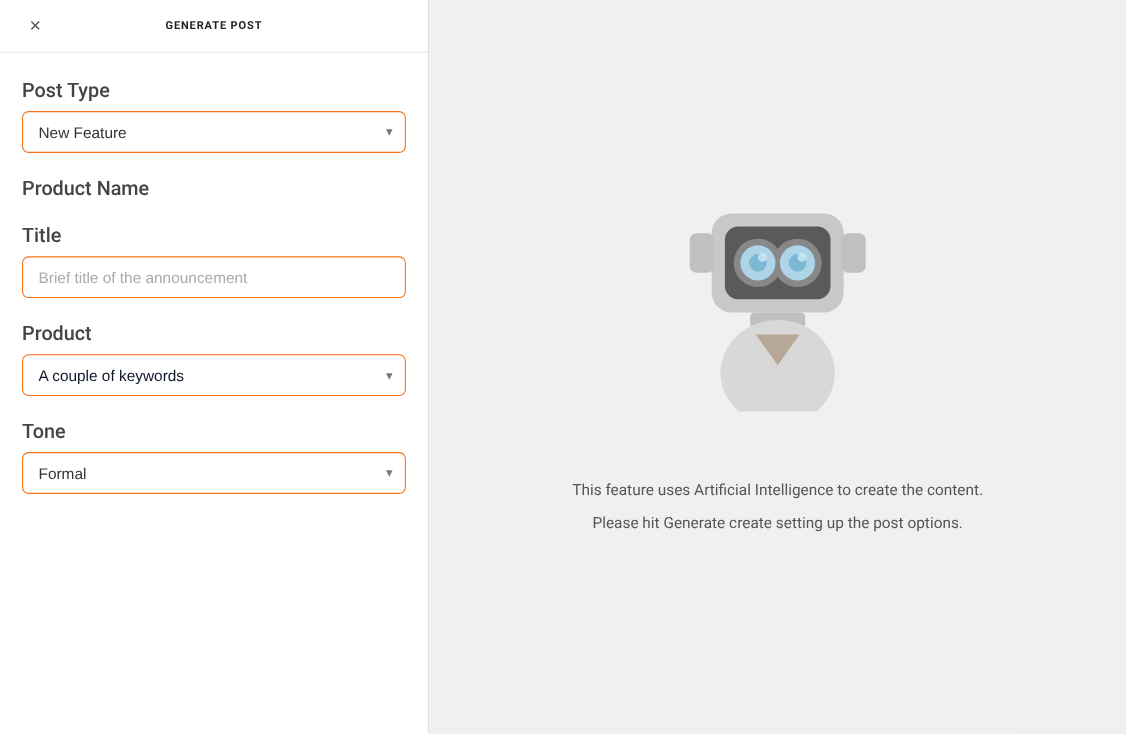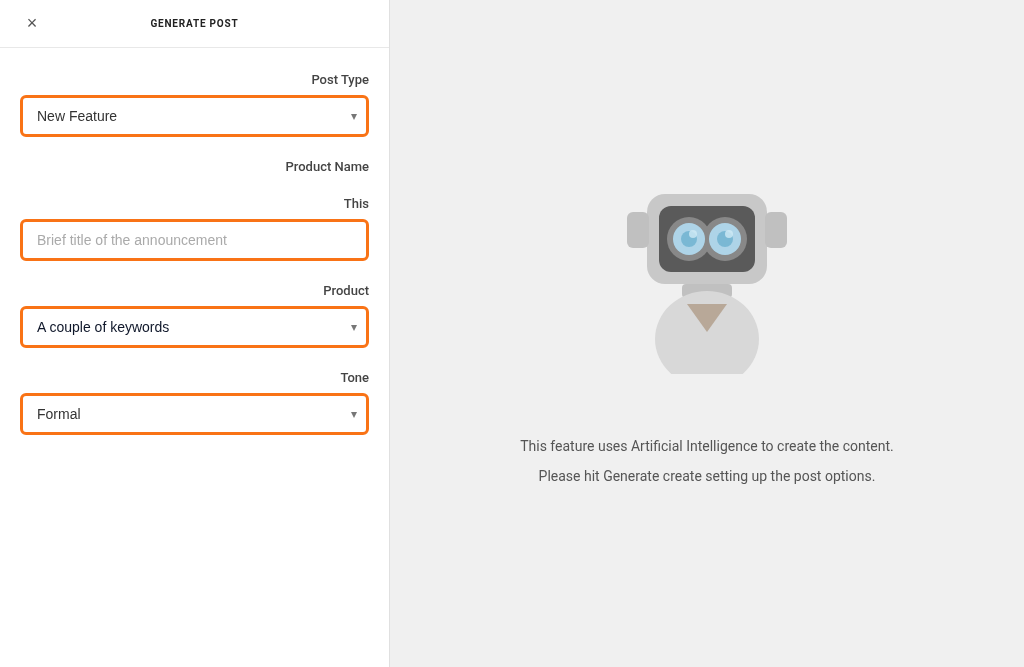--- a/index.html
+++ b/index.html
@@ -63,37 +63,36 @@
       overflow-y: auto;
     }
 
     .form-group {
       display: flex;
       flex-direction: column;
       gap: 8px;
     }
 
     .form-label {
-      font-size: 13px;
+      font-size: 18px;
       color: #444;
       font-weight: 500;
-      text-align: right;
     }
 
     .select-wrapper {
       position: relative;
       display: flex;
       align-items: center;
     }
 
     .form-select,
     .form-input {
       width: 100%;
       padding: 10px 14px;
-      border: 3px solid #f97316;
+      border: 1px solid #f97316;
       border-radius: 6px;
       font-size: 14px;
       color: #333;
       background: #fff;
       appearance: none;
       -webkit-appearance: none;
       outline: none;
     }
 
     .form-input::placeholder {
@@ -167,21 +166,21 @@
         </select>
         <span class="chevron-icon">▾</span>
       </div>
     </div>
 
     <div class="form-group">
       <label class="form-label">Product Name</label>
     </div>
 
     <div class="form-group">
-      <label class="form-label">This</label>
+      <label class="form-label">Title</label>
       <input type="text" class="form-input" placeholder="Brief title of the announcement" style="">
     </div>
 
     <div class="form-group">
       <label class="form-label">Product</label>
       <div class="select-wrapper">
         <select class="form-select" style="color:#0f172a;">
           <option value="" disabled="" selected="">A couple of keywords</option>
           <option>Feature</option>
           <option>Update</option>

